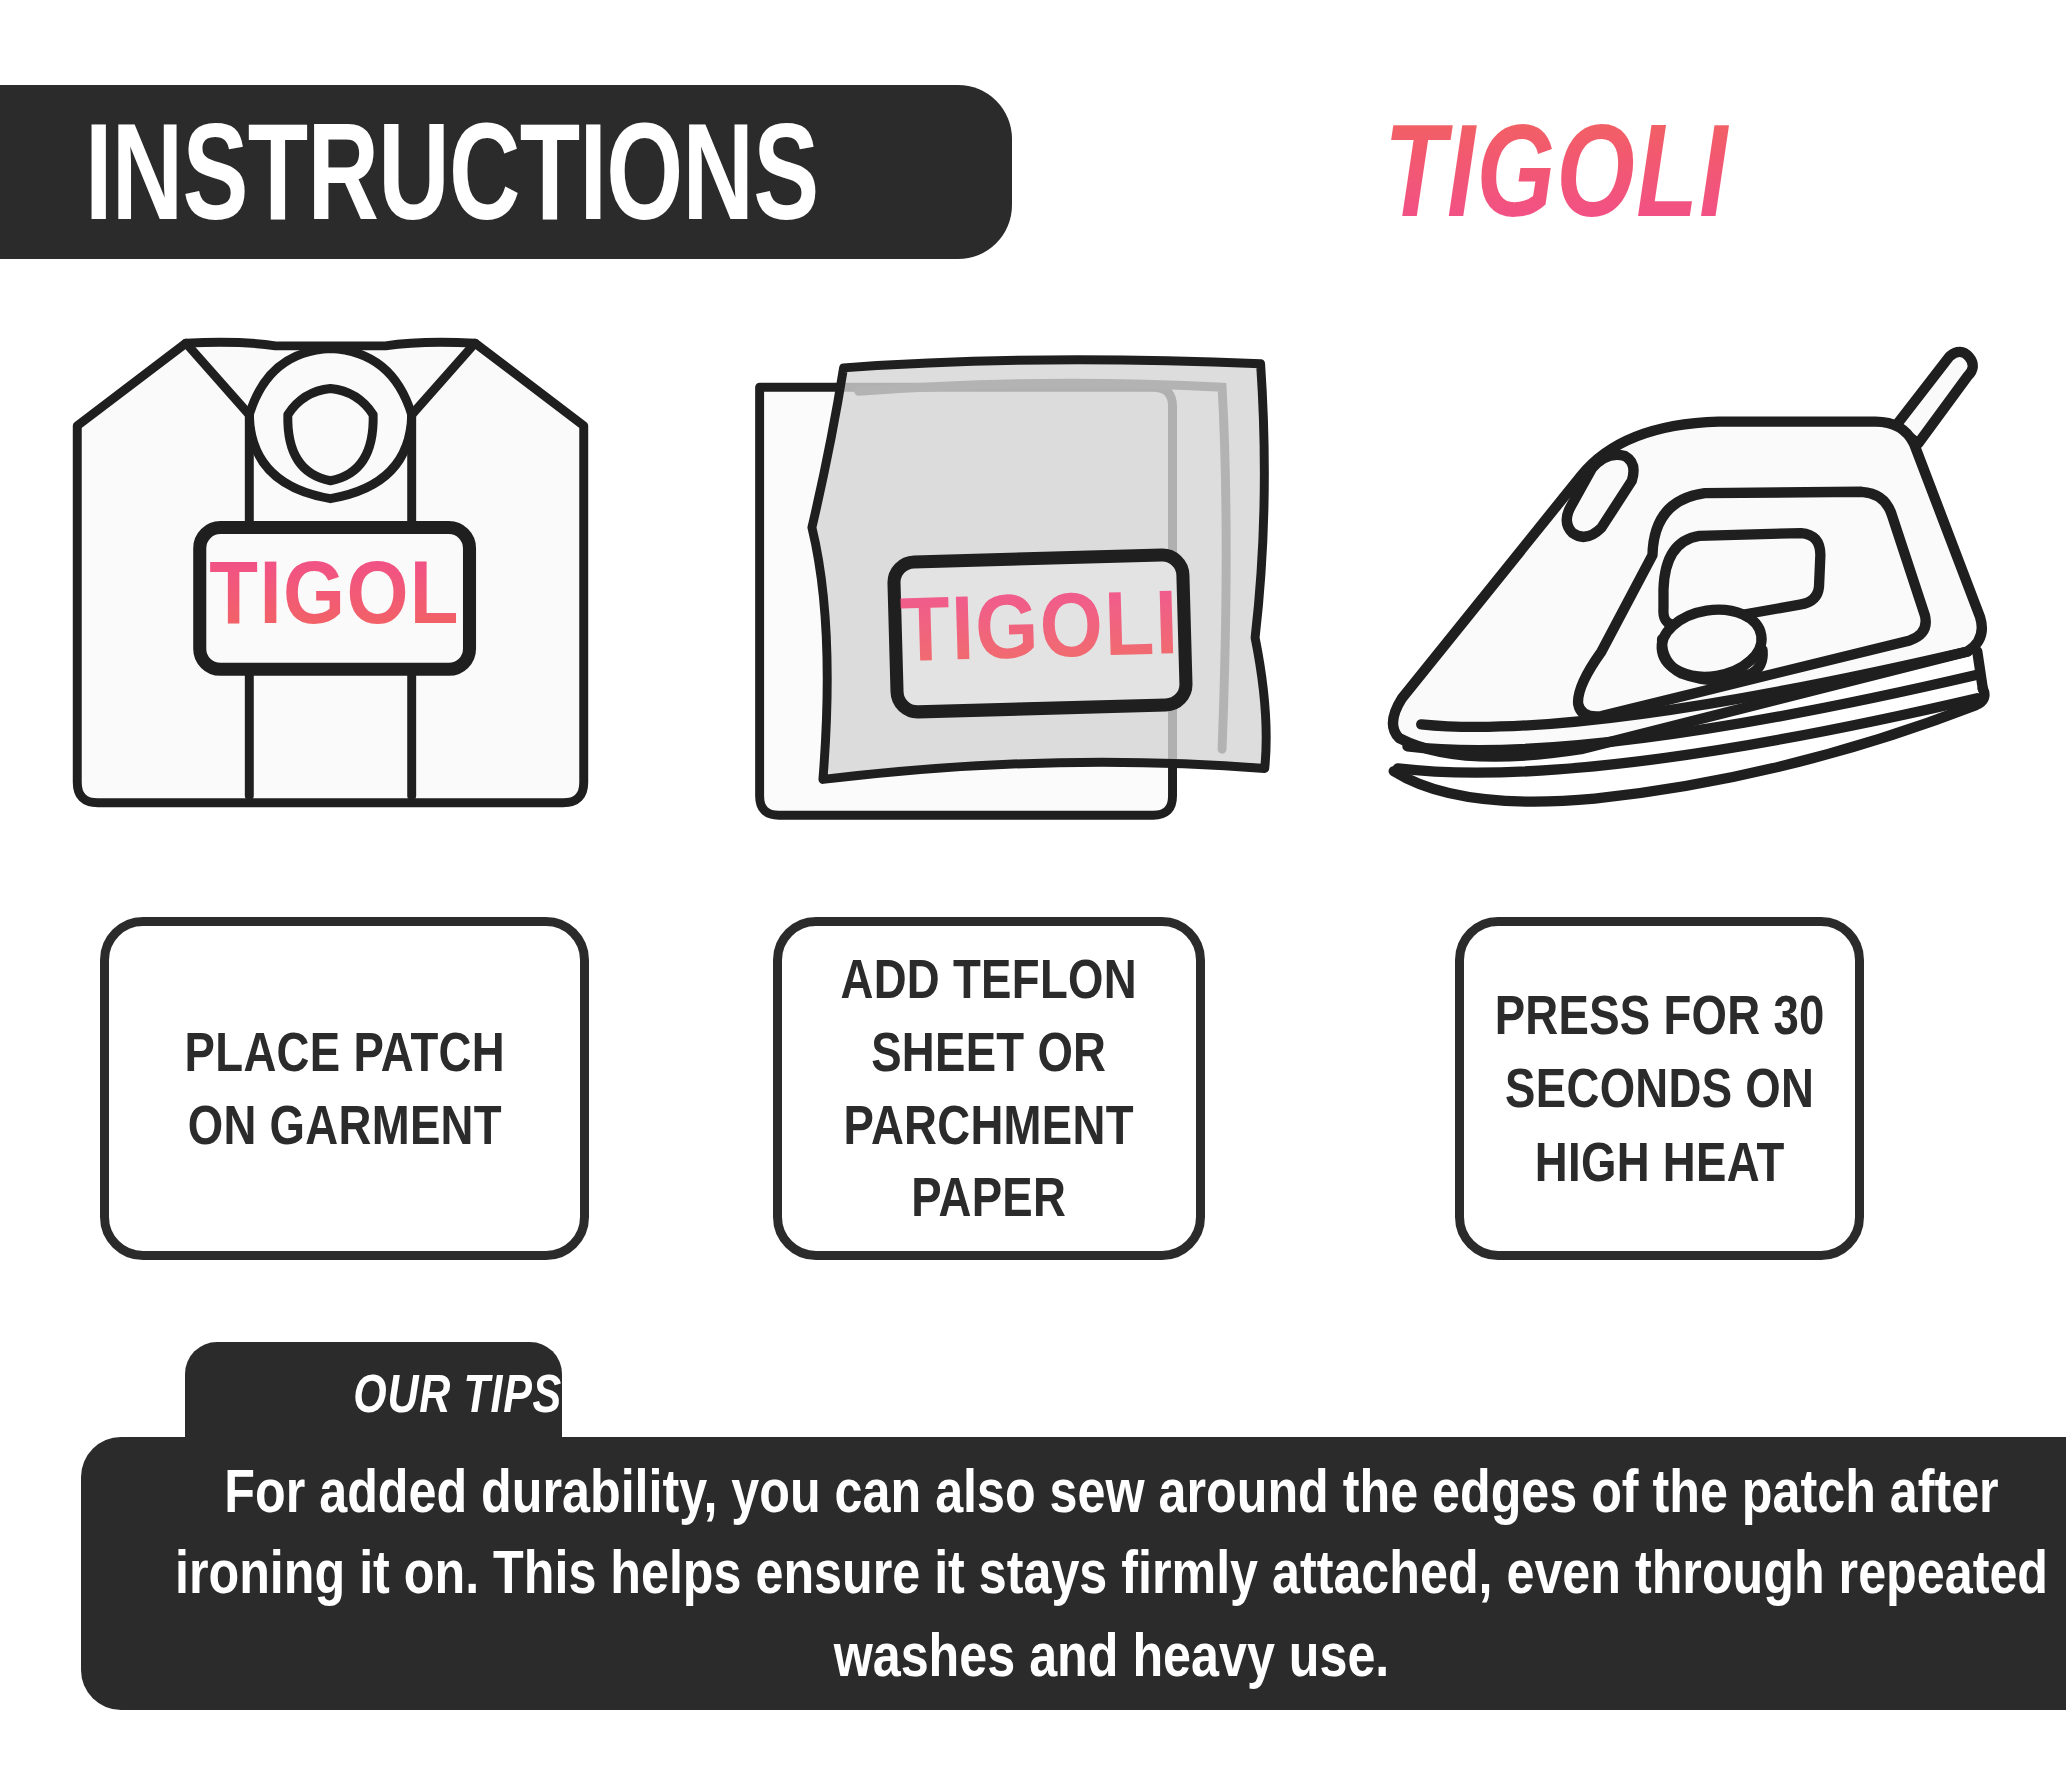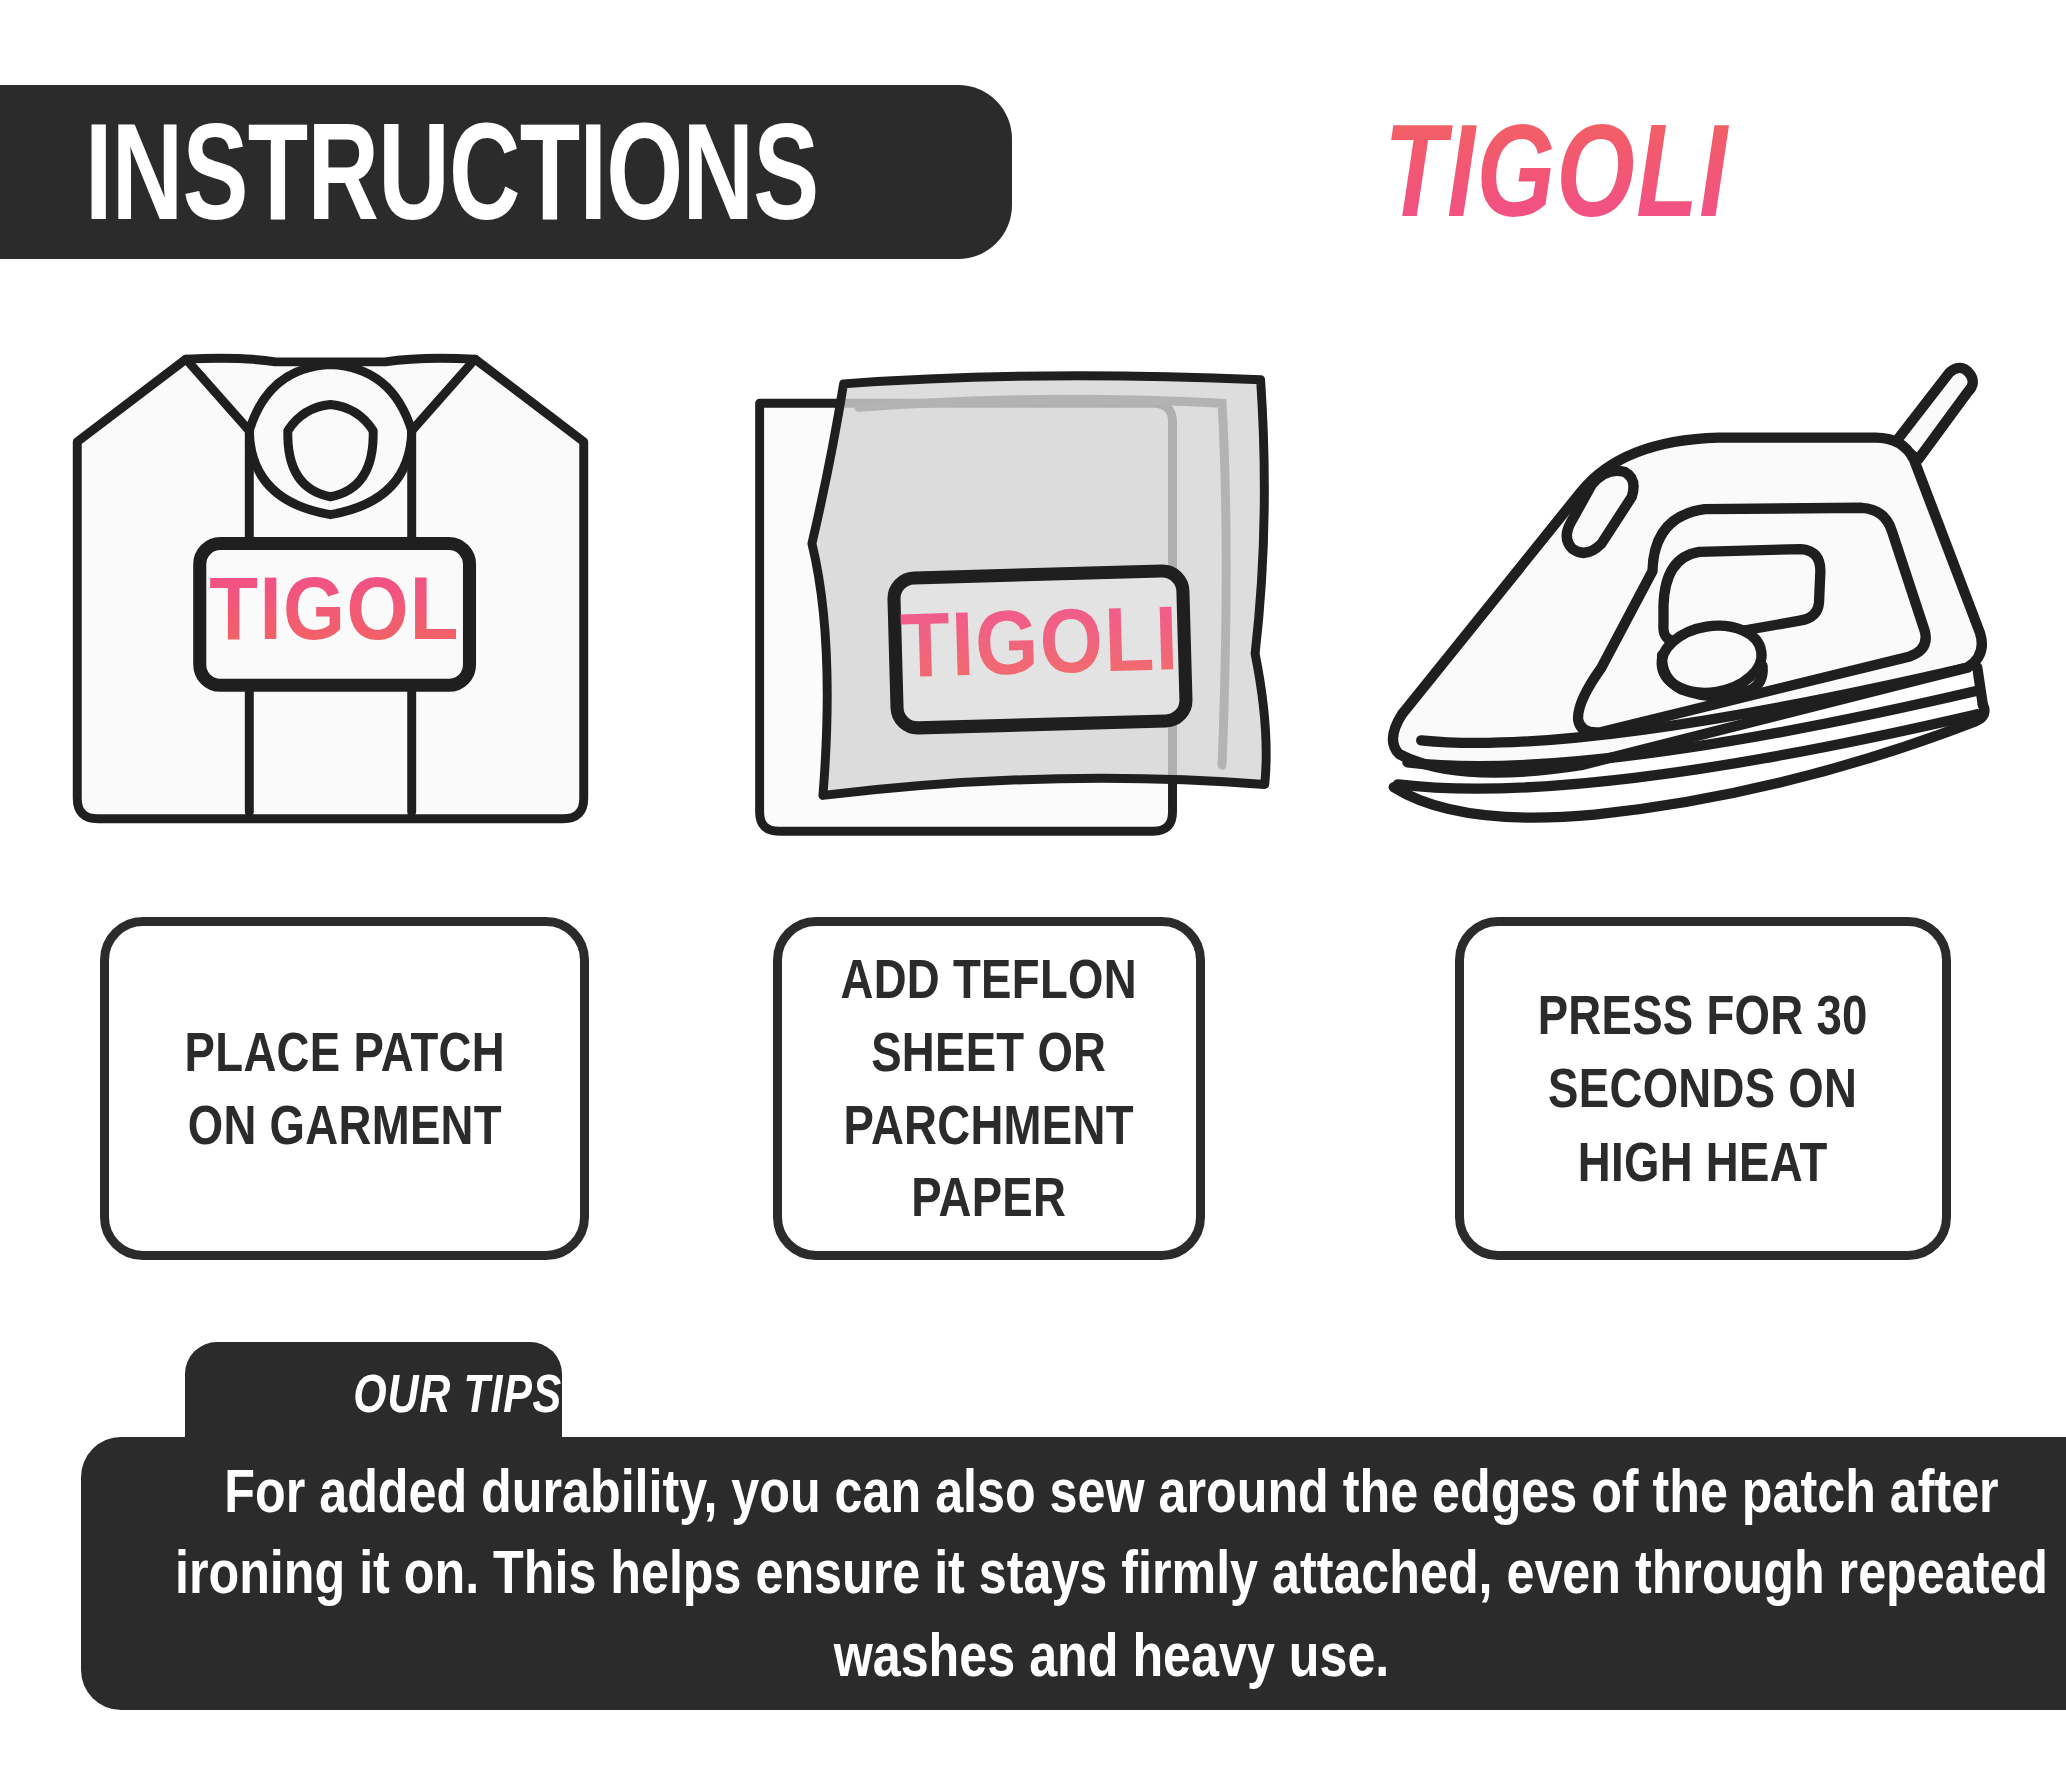--- a/index.html
+++ b/index.html
@@ -54,21 +54,21 @@
     background: linear-gradient(180deg, #f1685c 0%, #f25a6d 35%, #f14d8f 100%);
     -webkit-background-clip: text;
     background-clip: text;
     color: transparent;
     white-space: nowrap;
   }
 
   
   .illus {
     position: absolute;
-    top: 344px;
+    top: 328px;
   }
   #illus-shirt  { left: 69px;  width: 523px;  height: 523px; }
   #illus-sheet  { left: 740px; width: 565px;  height: 523px; }
   #illus-iron   { left: 1374px; width: 634px;  height: 523px; }
 
   
   .caption-box {
     position: absolute;
     top: 917px;
     height: 343px;
@@ -77,21 +77,21 @@
     border-radius: 43px;
     background: #ffffff;
     display: flex;
     align-items: center;
     justify-content: center;
     text-align: center;
     padding: 0 12.4px;
   }
   #caption-1 { left: 100px;  width: 489px; }
   #caption-2 { left: 773px; width: 432px; }
-  #caption-3 { left: 1455px; width: 496px; }
+  #caption-3 { left: 1455px; width: 409px; }
 
   .caption-text {
     color: #2b2b2b;
     font-family: "Liberation Sans", sans-serif;
     font-weight: 700;
     font-size: 46px;
     line-height: 1.30;
     letter-spacing: 0.3px;
     transform: scaleY(1.22) scaleX(0.99);
     white-space: pre-line;

